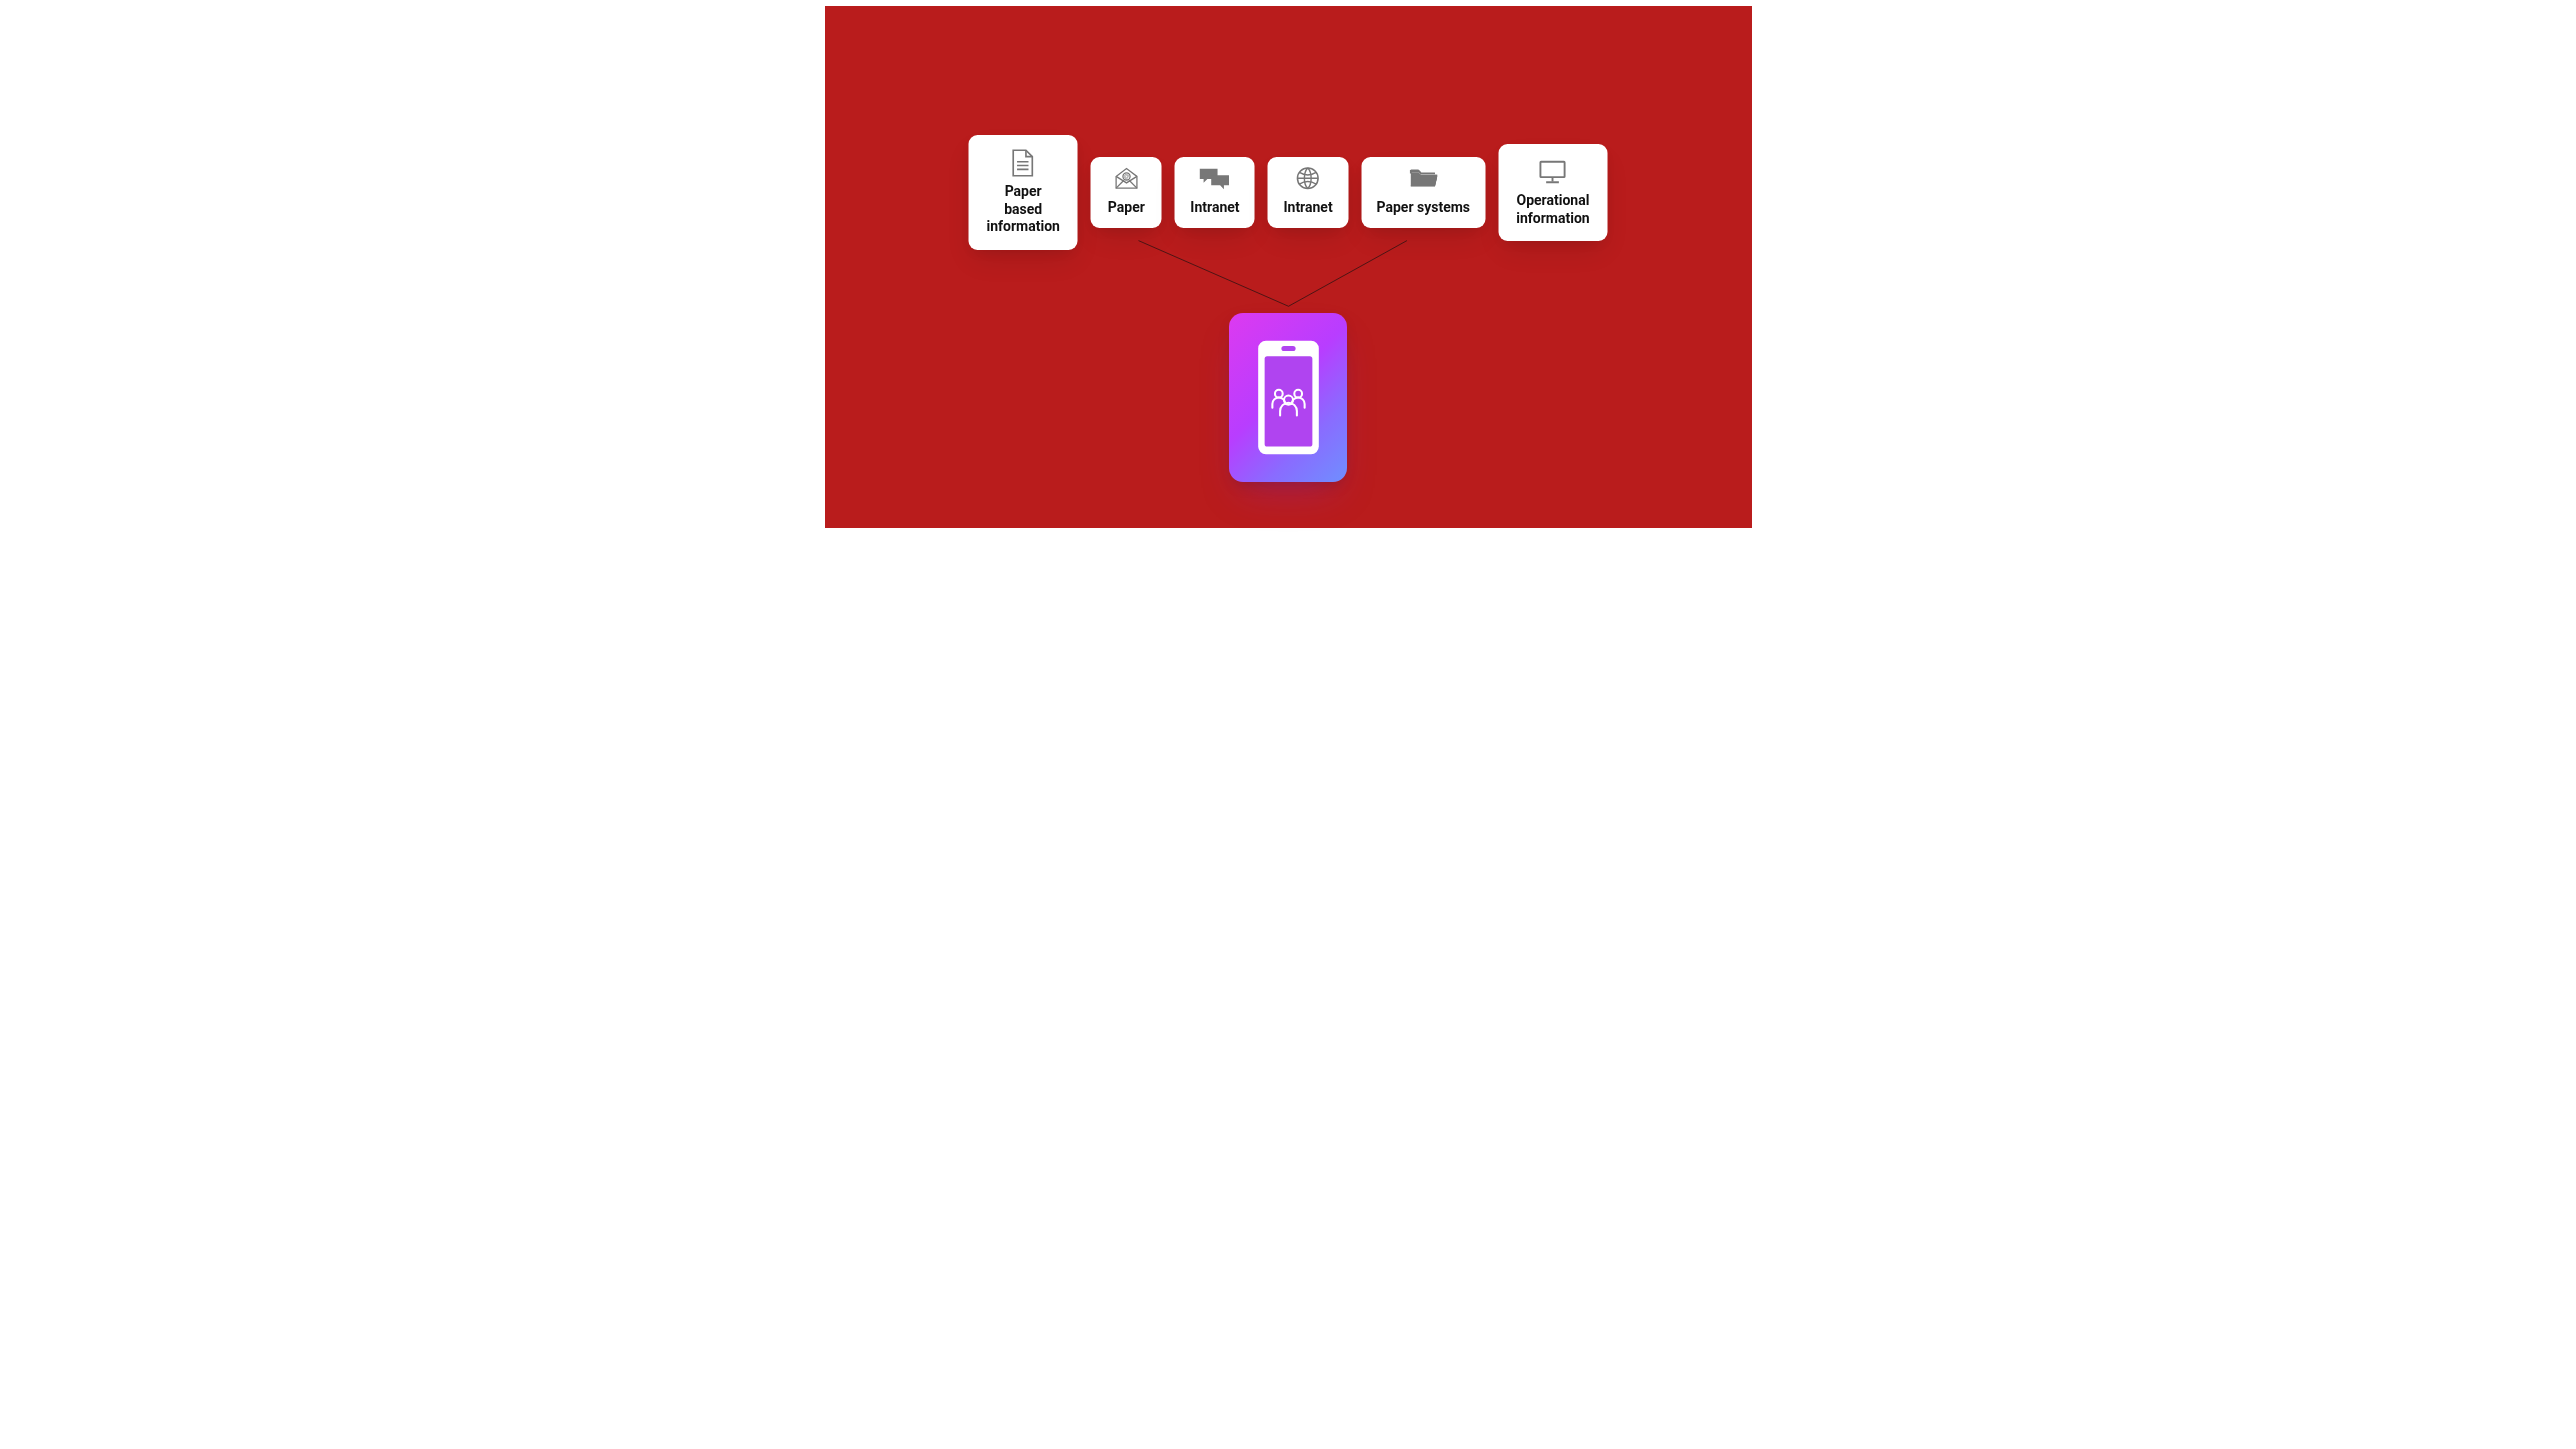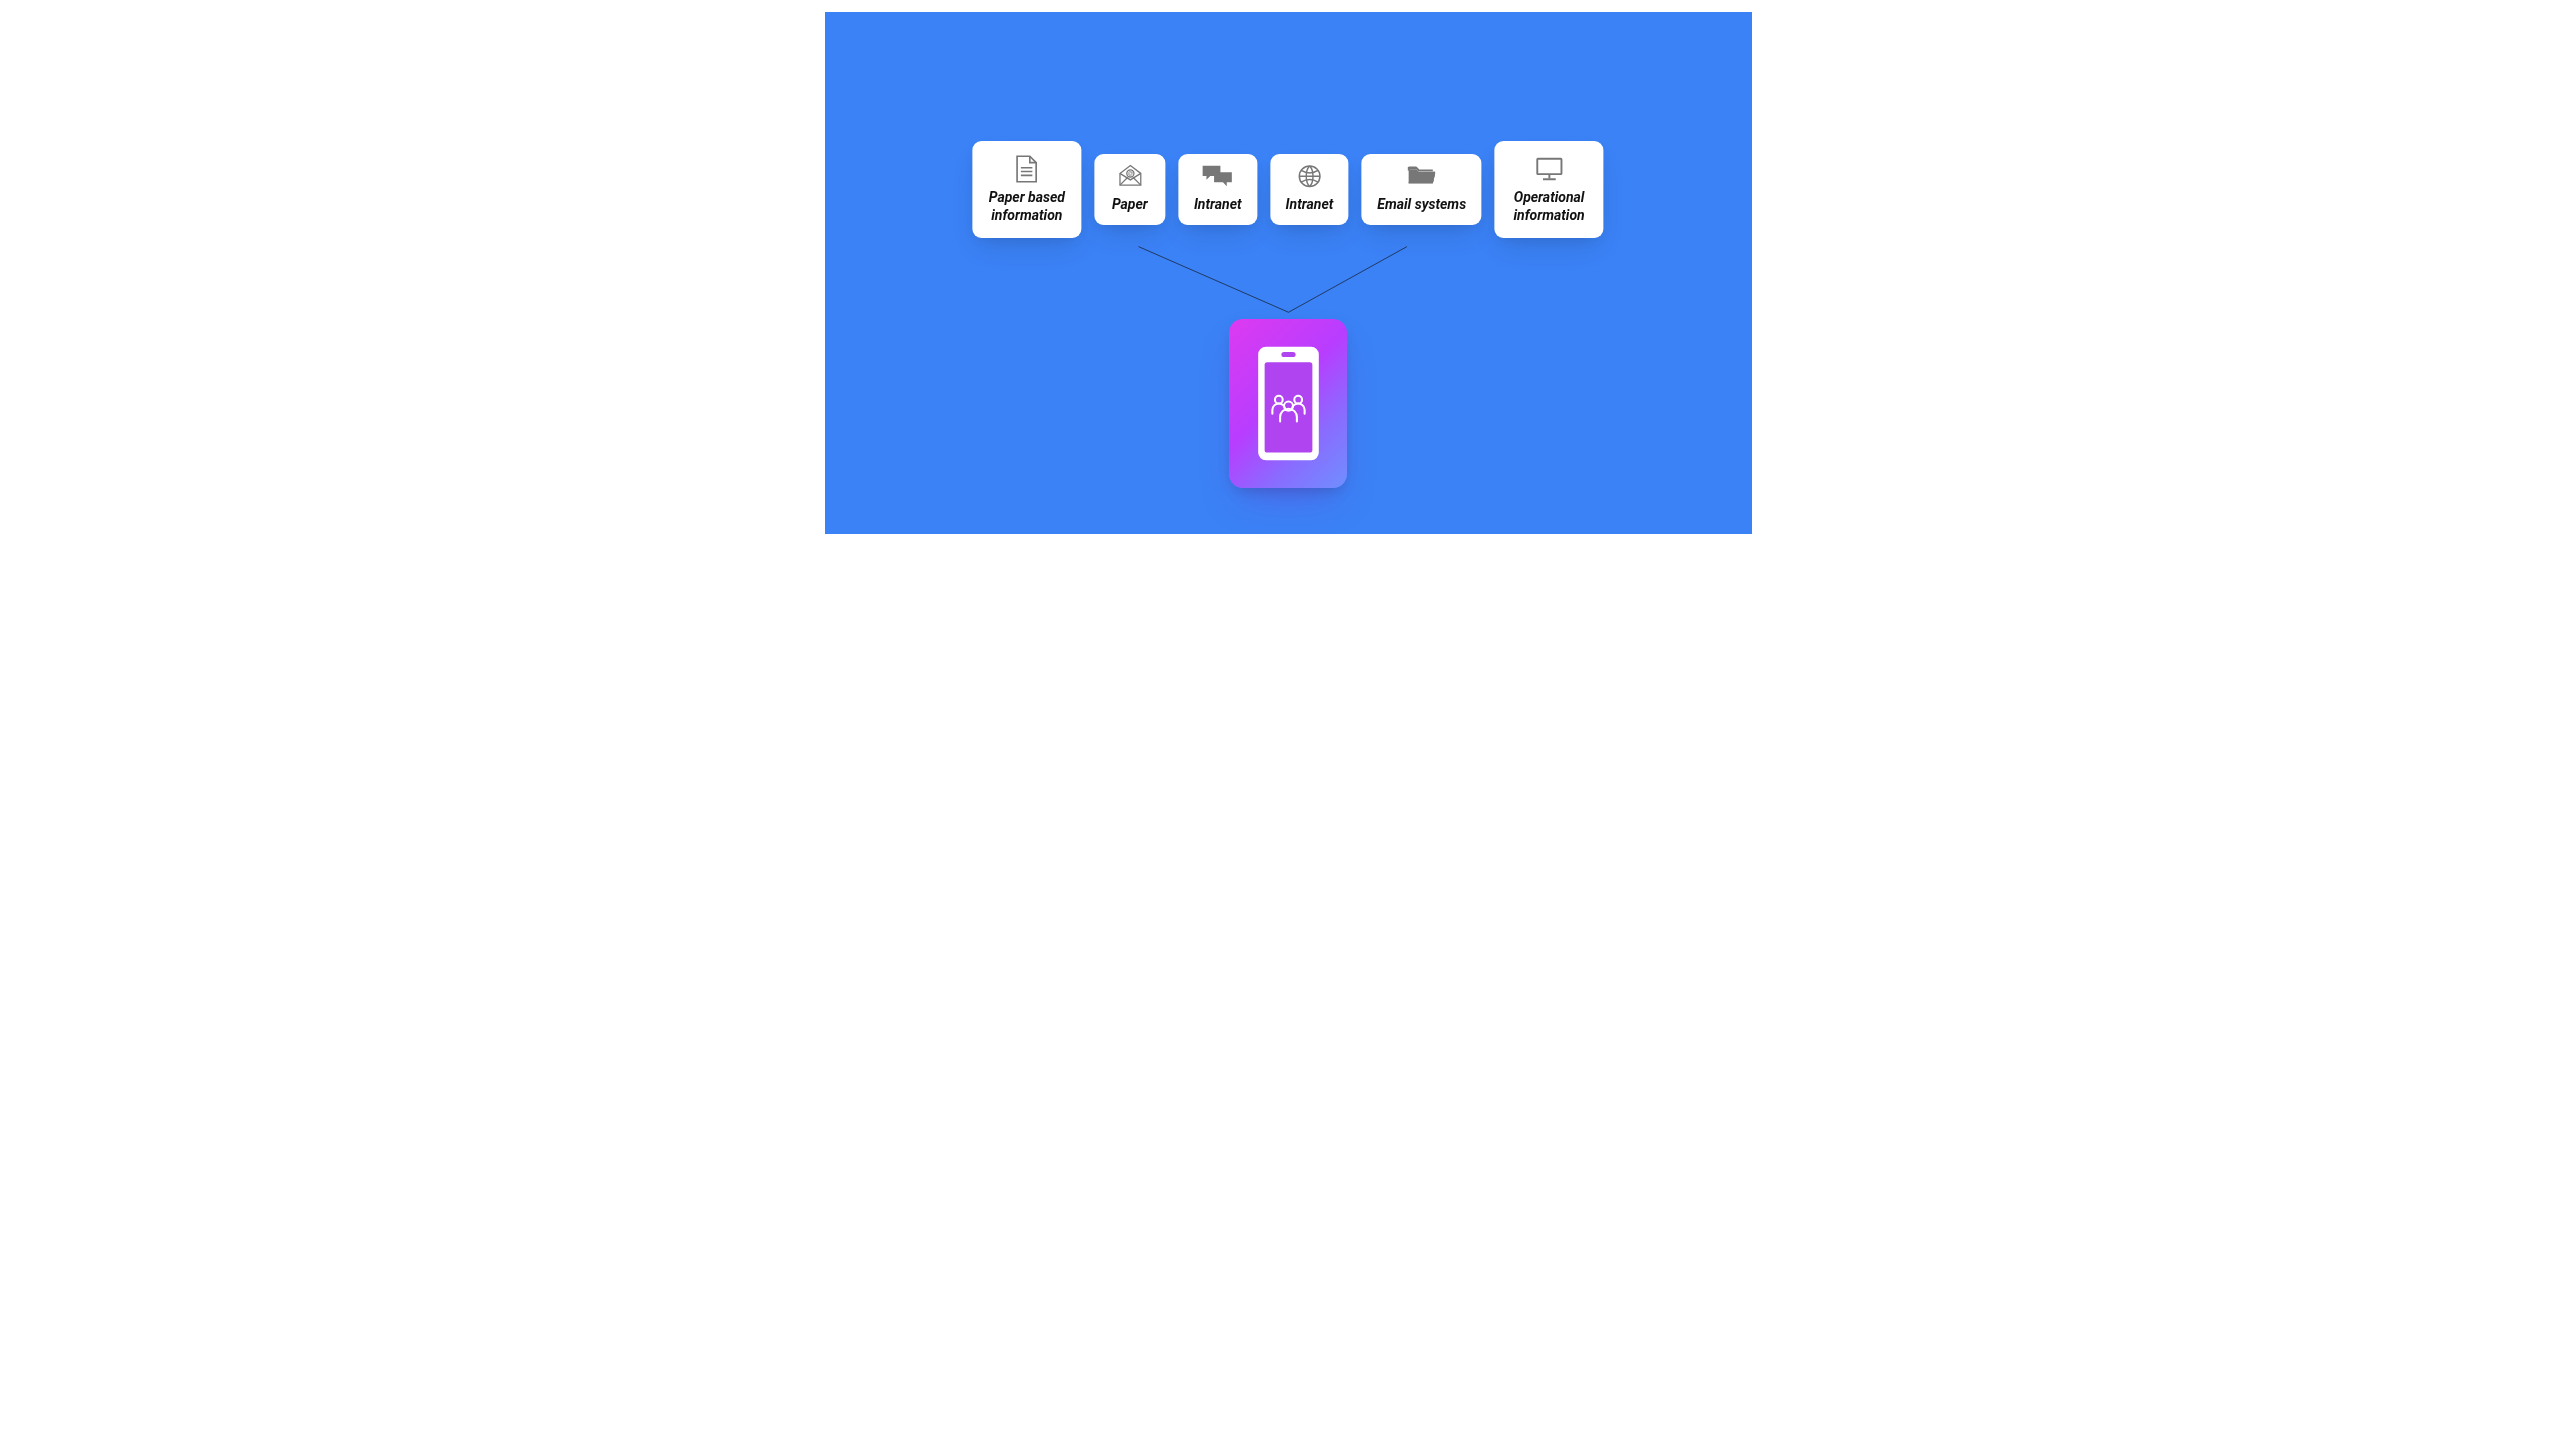--- a/index.html
+++ b/index.html
@@ -9,23 +9,22 @@
     height: 100%;
     background: #ffffff;
     font-family: -apple-system, BlinkMacSystemFont, "Segoe UI", Roboto, "Helvetica Neue", Arial, sans-serif;
     -webkit-font-smoothing: antialiased;
     color: #111111;
   }
   .canvas {
     position: relative;
     width: 927px;
     height: 522px;
-    margin: 12px auto;
-    background: #3b82f6;
-    font-style: italic;
+    margin: 6px auto;
+    background: #b91c1c;
   }
   .row {
     position: absolute;
     top: 129px;
     left: 50%;
     transform: translateX(-50%);
     display: flex;
     align-items: center;
     gap: 13px;
   }
@@ -157,21 +156,21 @@
     <div class="card">
       <span class="icon">
         <svg width="28" height="23" viewBox="0 0 44 36" fill="none">
           <path d="M2 8 V30 H40 L44 12 H18 L14 8 Z" fill="#777"></path>
           <path d="M2 8 V4 H14 L18 8" fill="#777"></path>
           <path d="M6 14 H44 L40 30 H2 Z" fill="#777" stroke="#fff" stroke-width="0"></path>
           <path d="M2 30 L6 12 H44 L40 30 Z" fill="#777"></path>
           <path d="M2 10 V6 H14 L18 10 H40" fill="none" stroke="#777" stroke-width="3"></path>
         </svg>
       </span>
-      <div class="label">Email systems</div>
+      <div class="label">Paper systems</div>
     </div>
 
     <div class="card tall">
       <span class="icon">
         <svg width="28" height="26" viewBox="0 0 44 40" fill="none">
           <rect x="3" y="4" width="38" height="24" rx="1" fill="none" stroke="#777" stroke-width="3"></rect>
           <line x1="22" y1="28" x2="22" y2="35" stroke="#777" stroke-width="3"></line>
           <line x1="12" y1="36" x2="32" y2="36" stroke="#777" stroke-width="3"></line>
         </svg>
       </span>

